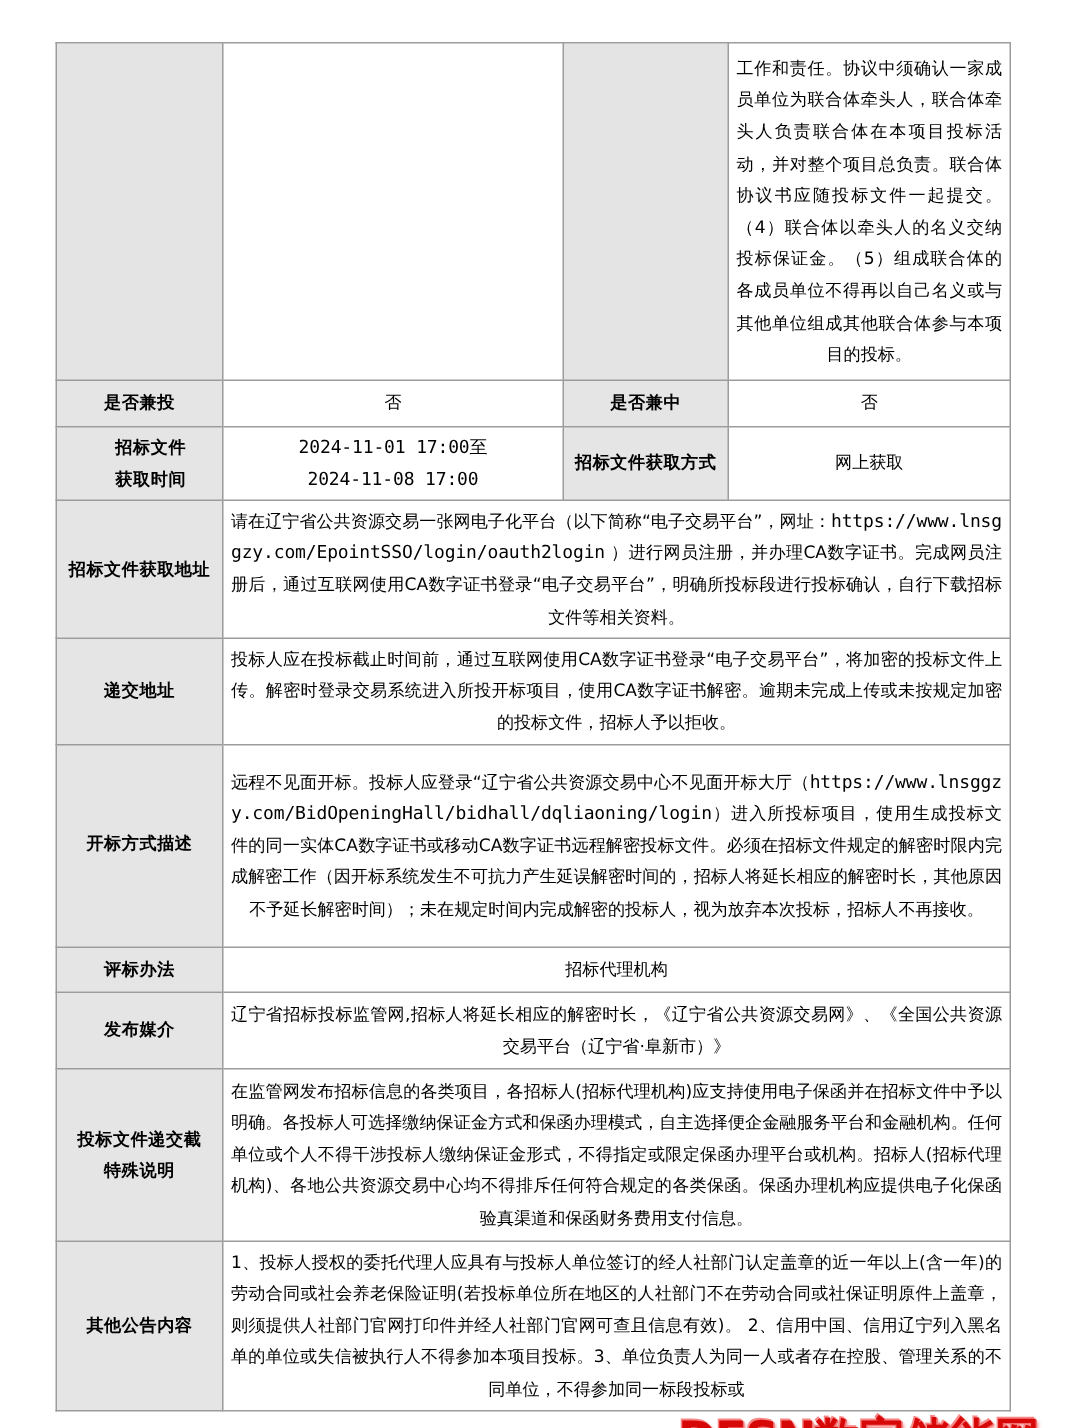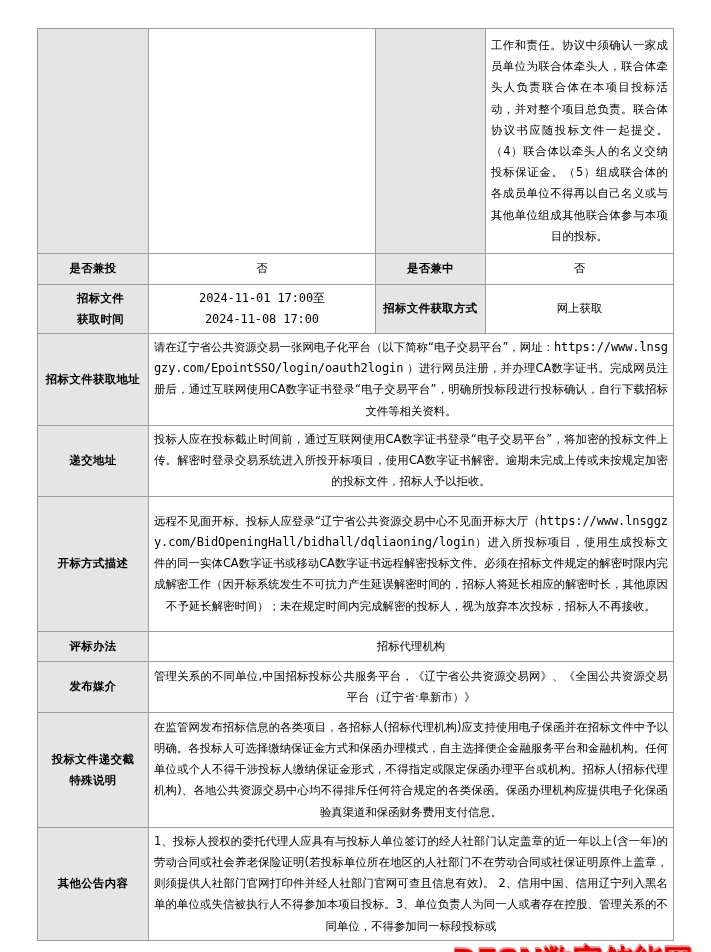--- a/index.html
+++ b/index.html
@@ -172,21 +172,21 @@
         </td>
       </tr>
 
       <tr>
         <td class="label" style="height:25px;">评标办法</td>
         <td class="value" colspan="3">招标代理机构</td>
       </tr>
 
       <tr>
         <td class="label" style="height:46px;">发布媒介</td>
-        <td class="para" colspan="3">管理关系的不同单位,中国招标投标公共服务平台，《辽宁省公共资源交易网》、《全国公共资源交易平台（辽宁省·阜新市）》</td>
+        <td class="para" colspan="3">辽宁省招标投标监管网,招标人将延长相应的解密时长，《辽宁省公共资源交易网》、《全国公共资源交易平台（辽宁省·阜新市）》</td>
       </tr>
 
       <tr>
         <td class="label" style="height:110px;">
           <div class="stacked">投标文件递交截</div>
           <div class="stacked">特殊说明</div>
         </td>
         <td class="para" colspan="3">在监管网发布招标信息的各类项目，各招标人(招标代理机构)应支持使用电子保函并在招标文件中予以明确。各投标人可选择缴纳保证金方式和保函办理模式，自主选择便企金融服务平台和金融机构。任何单位或个人不得干涉投标人缴纳保证金形式，不得指定或限定保函办理平台或机构。招标人(招标代理机构)、各地公共资源交易中心均不得排斥任何符合规定的各类保函。保函办理机构应提供电子化保函验真渠道和保函财务费用支付信息。</td>
       </tr>
 

